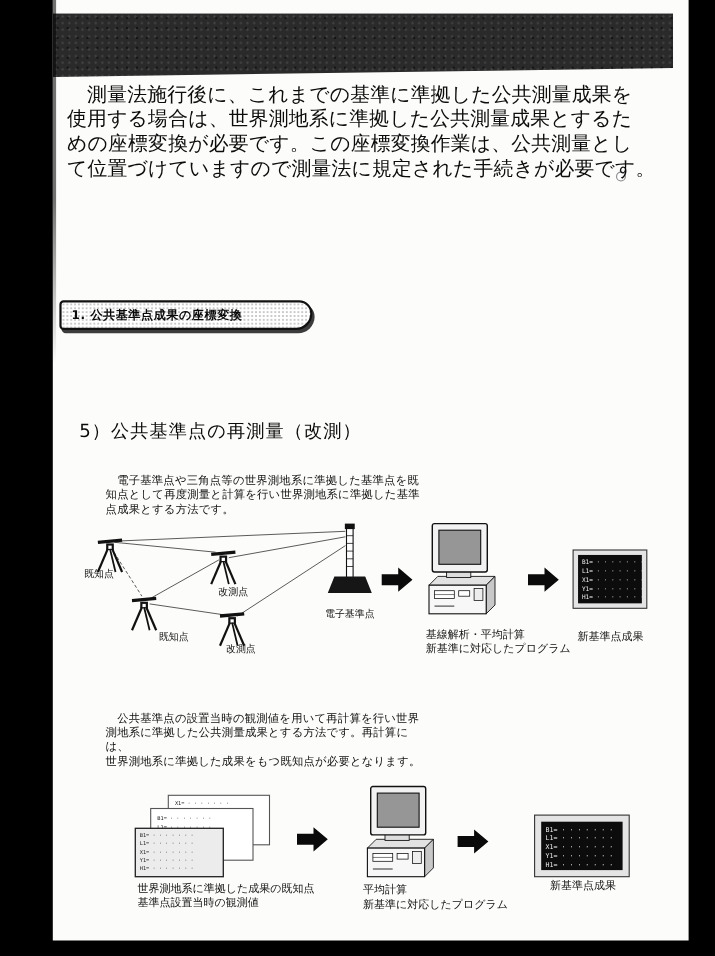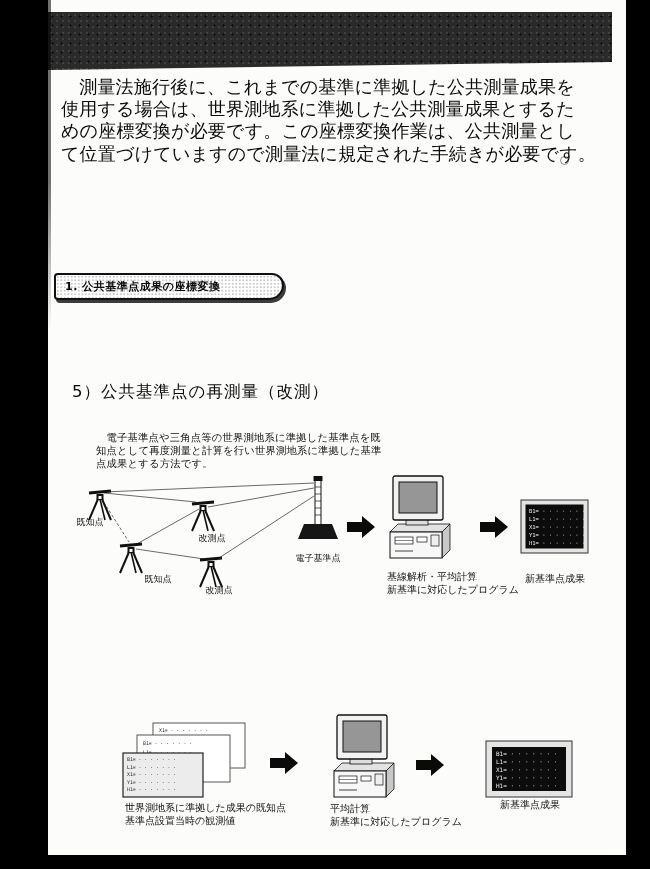--- a/index.html
+++ b/index.html
@@ -148,20 +148,23 @@
         <text class="rowtext" font-size="5.5" x="8" y="29">X1= · · · · · · ·</text>
         <text class="rowtext" font-size="5.5" x="8" y="37">Y1= · · · · · · ·</text>
         <text class="rowtext" font-size="5.5" x="8" y="45">H1= · · · · · · ·</text>
       </g>
 
       <text class="caption" x="339" y="112">基線解析・平均計算</text>
       <text class="caption" x="339" y="125">新基準に対応したプログラム</text>
       <text class="caption" x="507" y="114" text-anchor="middle">新基準点成果</text>
     </svg>
 
+    <div class="subbody" id="sub2-body">　公共基準点の設置当時の観測値を用いて再計算を行い世界
+測地系に準拠した公共測量成果とする方法です。再計算には、
+世界測地系に準拠した成果をもつ既知点が必要となります。</div>
 
     <svg class="diagram" id="diagram2" viewBox="0 0 567 135">
 
       <g>
         <rect x="105" y="23" width="92" height="45" fill="#ffffff" stroke="#555" stroke-width="1"></rect>
         <text class="sheetrow" font-size="4.8" x="111" y="32">X1= · · · · · · ·</text>
         <text class="sheetrow" font-size="4.8" x="111" y="41">Y1= · · · · · · ·</text>
         <rect x="89" y="35" width="93" height="47" fill="#ffffff" stroke="#555" stroke-width="1"></rect>
         <text class="sheetrow" font-size="4.8" x="95" y="45">B1= · · · · · · ·</text>
         <text class="sheetrow" font-size="4.8" x="95" y="54">L1= · · · · · · ·</text>

